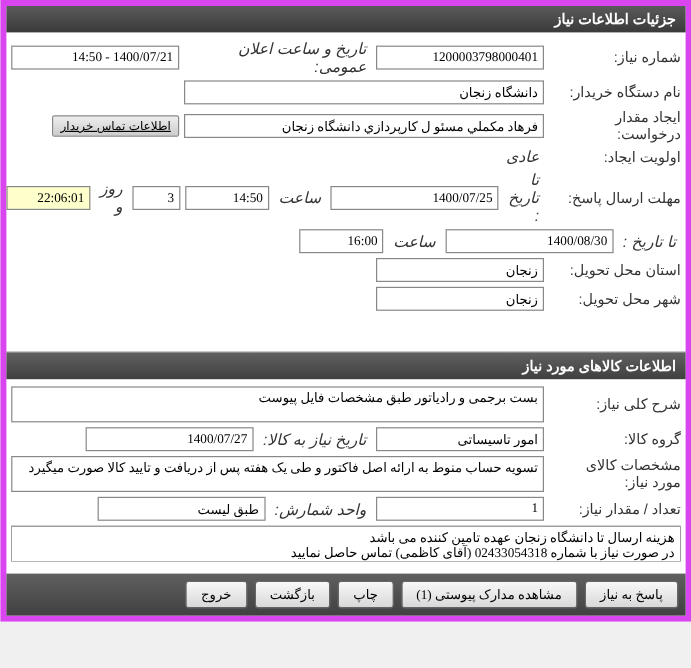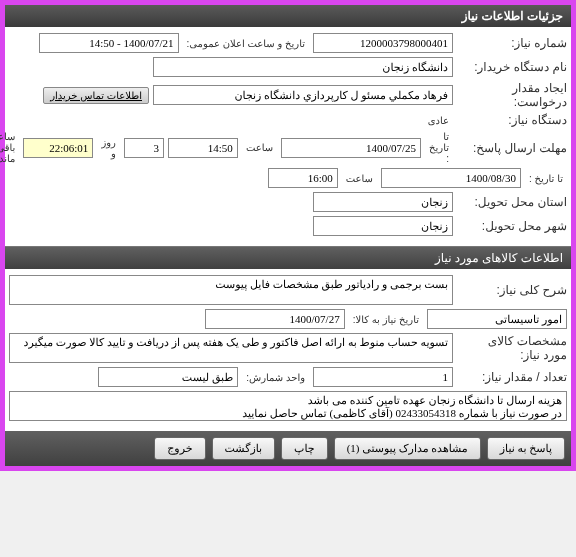--- a/index.html
+++ b/index.html
@@ -22,22 +22,23 @@
   color: #fff;
   padding: 4px 8px;
   font-size: 12px;
   font-weight: bold;
 }
 .section-header {
   background: linear-gradient(#606060,#404040);
   color: #fff;
   padding: 4px 8px;
   font-size: 12px;
-  font-weight: normal;
+  font-weight: bold;
   border-top: 1px solid #777;
+  margin-top: 24px;
 }
 .content {
   padding: 6px 4px;
 }
 .row {
   display: flex;
   align-items: center;
   margin-bottom: 4px;
   gap: 4px;
 }
@@ -46,21 +47,22 @@
   text-align: right;
   padding-left: 4px;
   color: #333;
   flex-shrink: 0;
   font-size: 12px;
 }
 .label-sm {
   width: auto;
   padding: 0 4px;
   color: #333;
-  font-size: 10px;
+  font-size: 13px;
+  font-style: italic;
 }
 input[type=text] {
   border: 1px solid #888;
   padding: 2px 4px;
   font-size: 11px;
   height: 20px;
   font-family: Tahoma;
   background: #fff;
   text-align: right;
 }
@@ -123,21 +125,21 @@
       <input type="text" class="w-lg" value="دانشگاه زنجان" style="">
     </div>
 
     <div class="row">
       <span class="label">ایجاد مقدار درخواست:</span>
       <input type="text" class="w-lg" value="فرهاد مکملي مسئو ل کارپردازي دانشگاه زنجان" style="">
       <span class="link-btn">اطلاعات تماس خریدار</span>
     </div>
 
     <div class="row">
-      <span class="label">دستگاه نیاز:</span>
+      <span class="label">اولویت ایجاد:</span>
       <span class="label-sm">عادی</span>
     </div>
 
     <div class="row">
       <span class="label">مهلت ارسال پاسخ:</span>
       <span class="label-sm">تا تاریخ :</span>
       <input type="text" class="w-md" value="1400/07/25" style="">
       <span class="label-sm">ساعت</span>
       <input type="text" class="w-sm" value="14:50" style="">
       <input type="text" class="w-xs" value="3" style="">
@@ -167,20 +169,21 @@
   <div class="section-header">اطلاعات کالاهای مورد نیاز</div>
 
   <div class="content">
 
     <div class="row">
       <span class="label">شرح کلی نیاز:</span>
       <textarea rows="2" class="w-full" style="">بست برجمی و رادیاتور طبق مشخصات فایل پیوست</textarea>
     </div>
 
     <div class="row">
+      <span class="label">گروه کالا:</span>
       <input type="text" class="w-md" value="امور تاسیساتی" style="">
       <span class="label-sm">تاریخ نیاز به کالا:</span>
       <input type="text" class="w-md" value="1400/07/27" style="">
     </div>
 
     <div class="row">
       <span class="label">مشخصات کالای مورد نیاز:</span>
       <textarea rows="2" class="w-full" style="">تسویه حساب منوط به ارائه اصل فاکتور و طی یک هفته پس از دریافت و تایید کالا صورت میگیرد</textarea>
     </div>
 

